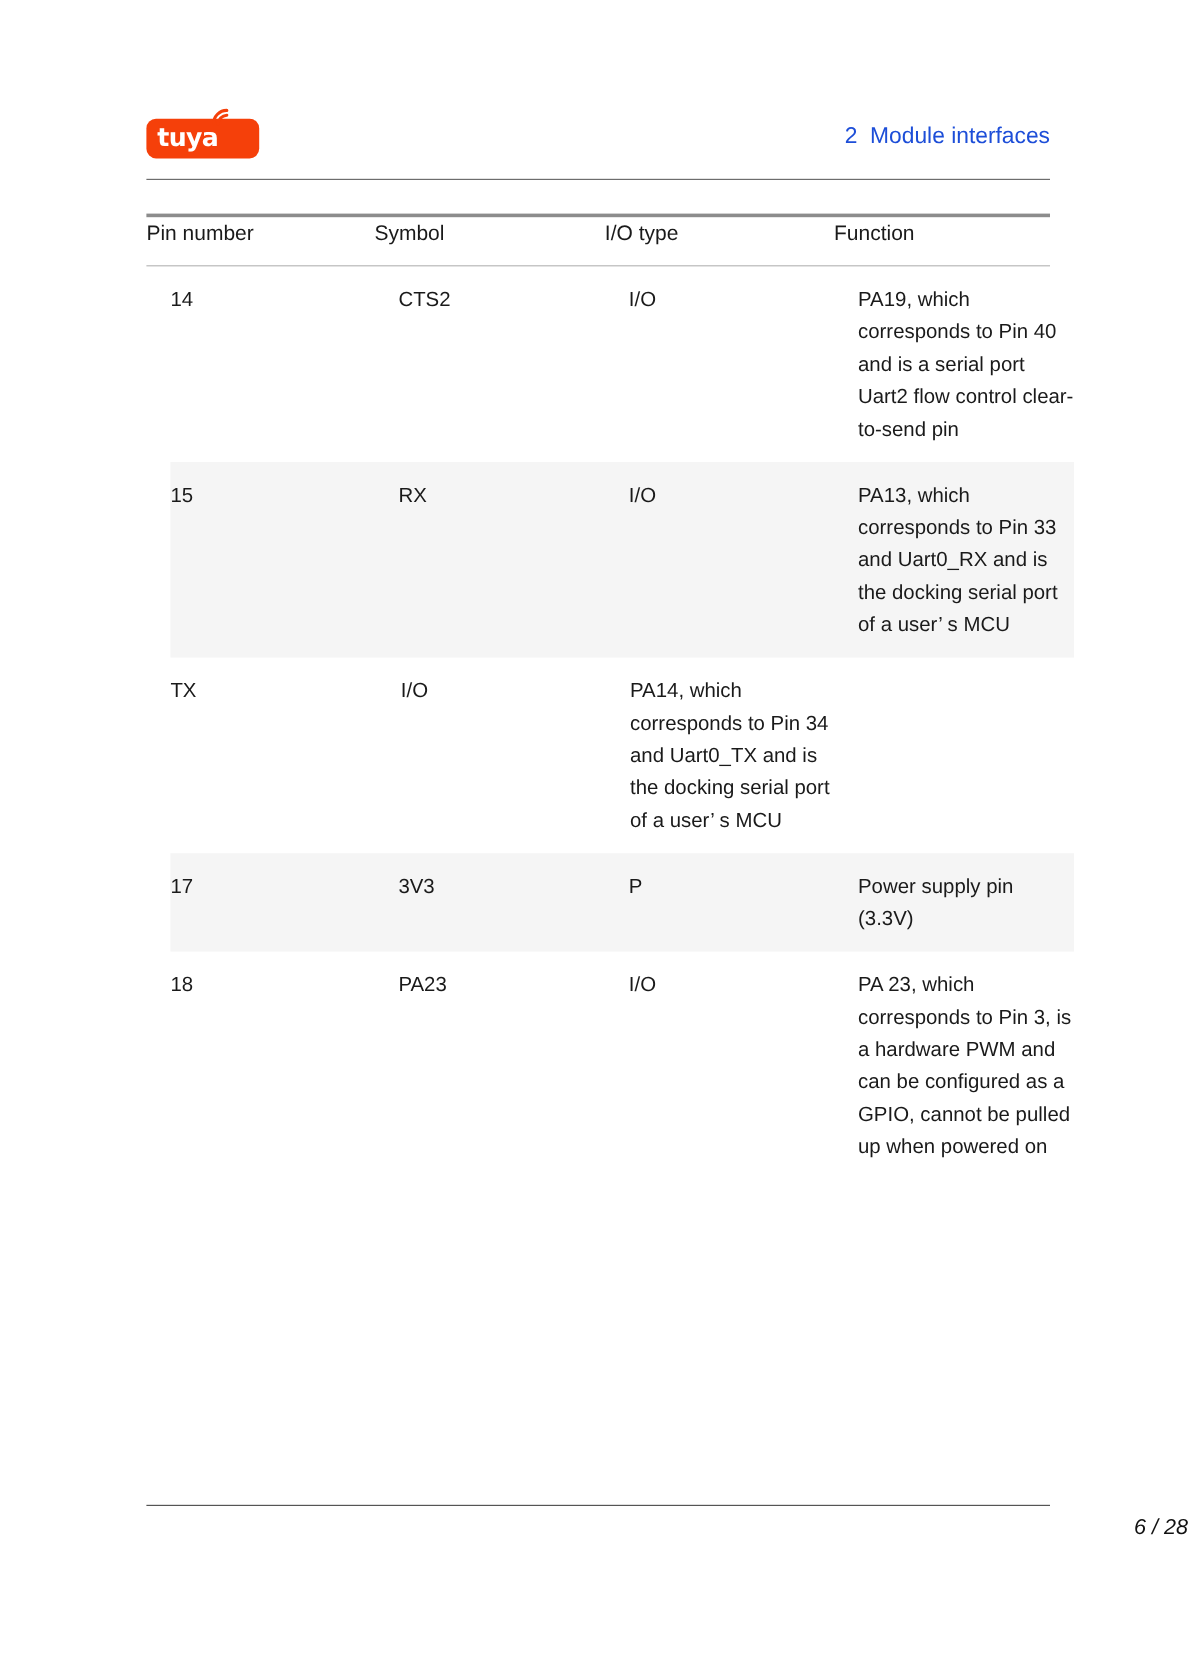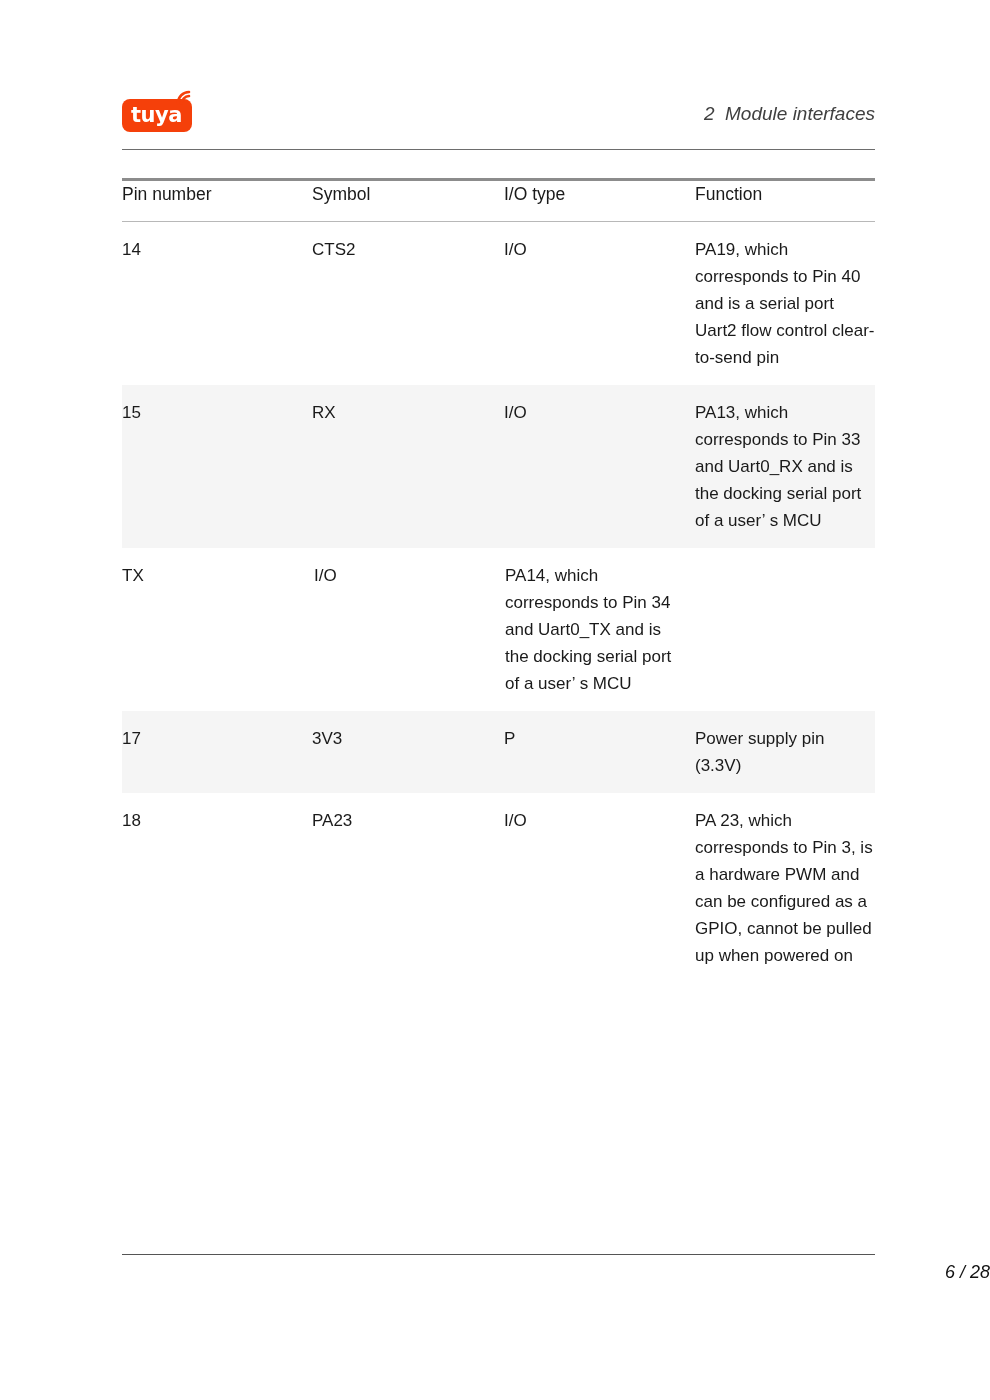--- a/index.html
+++ b/index.html
@@ -31,21 +31,21 @@
     position: absolute;
     left: 122px;
     top: 93px;
     width: 753px;
     height: 56px;
   }
   .logo {
     position: absolute;
     left: 0;
     top: 6px;
-    width: 70px;
+    width: 94px;
     height: 33px;
     background: #f5400a;
     border-radius: 8px;
   }
   .logo-text {
     position: absolute;
     left: 9px;
     top: 4px;
     font-family: "DejaVu Sans", sans-serif;
     font-size: 21px;
@@ -59,22 +59,21 @@
     left: 52px;
     top: -6px;
     width: 20px;
     height: 20px;
   }
   .header-title {
     position: absolute;
     right: 0;
     top: 10px;
     font-size: 19px;
-    font-style: italic;
-    color: #404040;
+    color: #1d4ed8;
     white-space: pre;
   }
   .header-rule {
     position: absolute;
     left: 122px;
     top: 149px;
     width: 753px;
     height: 1px;
     background: #6d6d6d;
   }
@@ -104,20 +103,21 @@
   .row.shaded {
     background: #f5f5f5;
   }
   .row.header-row {
     padding-top: 0;
     padding-bottom: 13px;
   }
   .row.data-row {
     padding-top: 14px;
     padding-bottom: 14px;
+    margin-left: 20px;
   }
   .cell {
     font-size: 17px;
     line-height: 27px;
     color: #1a1a1a;
     box-sizing: border-box;
     white-space: pre-wrap;
   }
   .c-pin    { width: 190px; }
   .c-symbol { width: 192px; }

